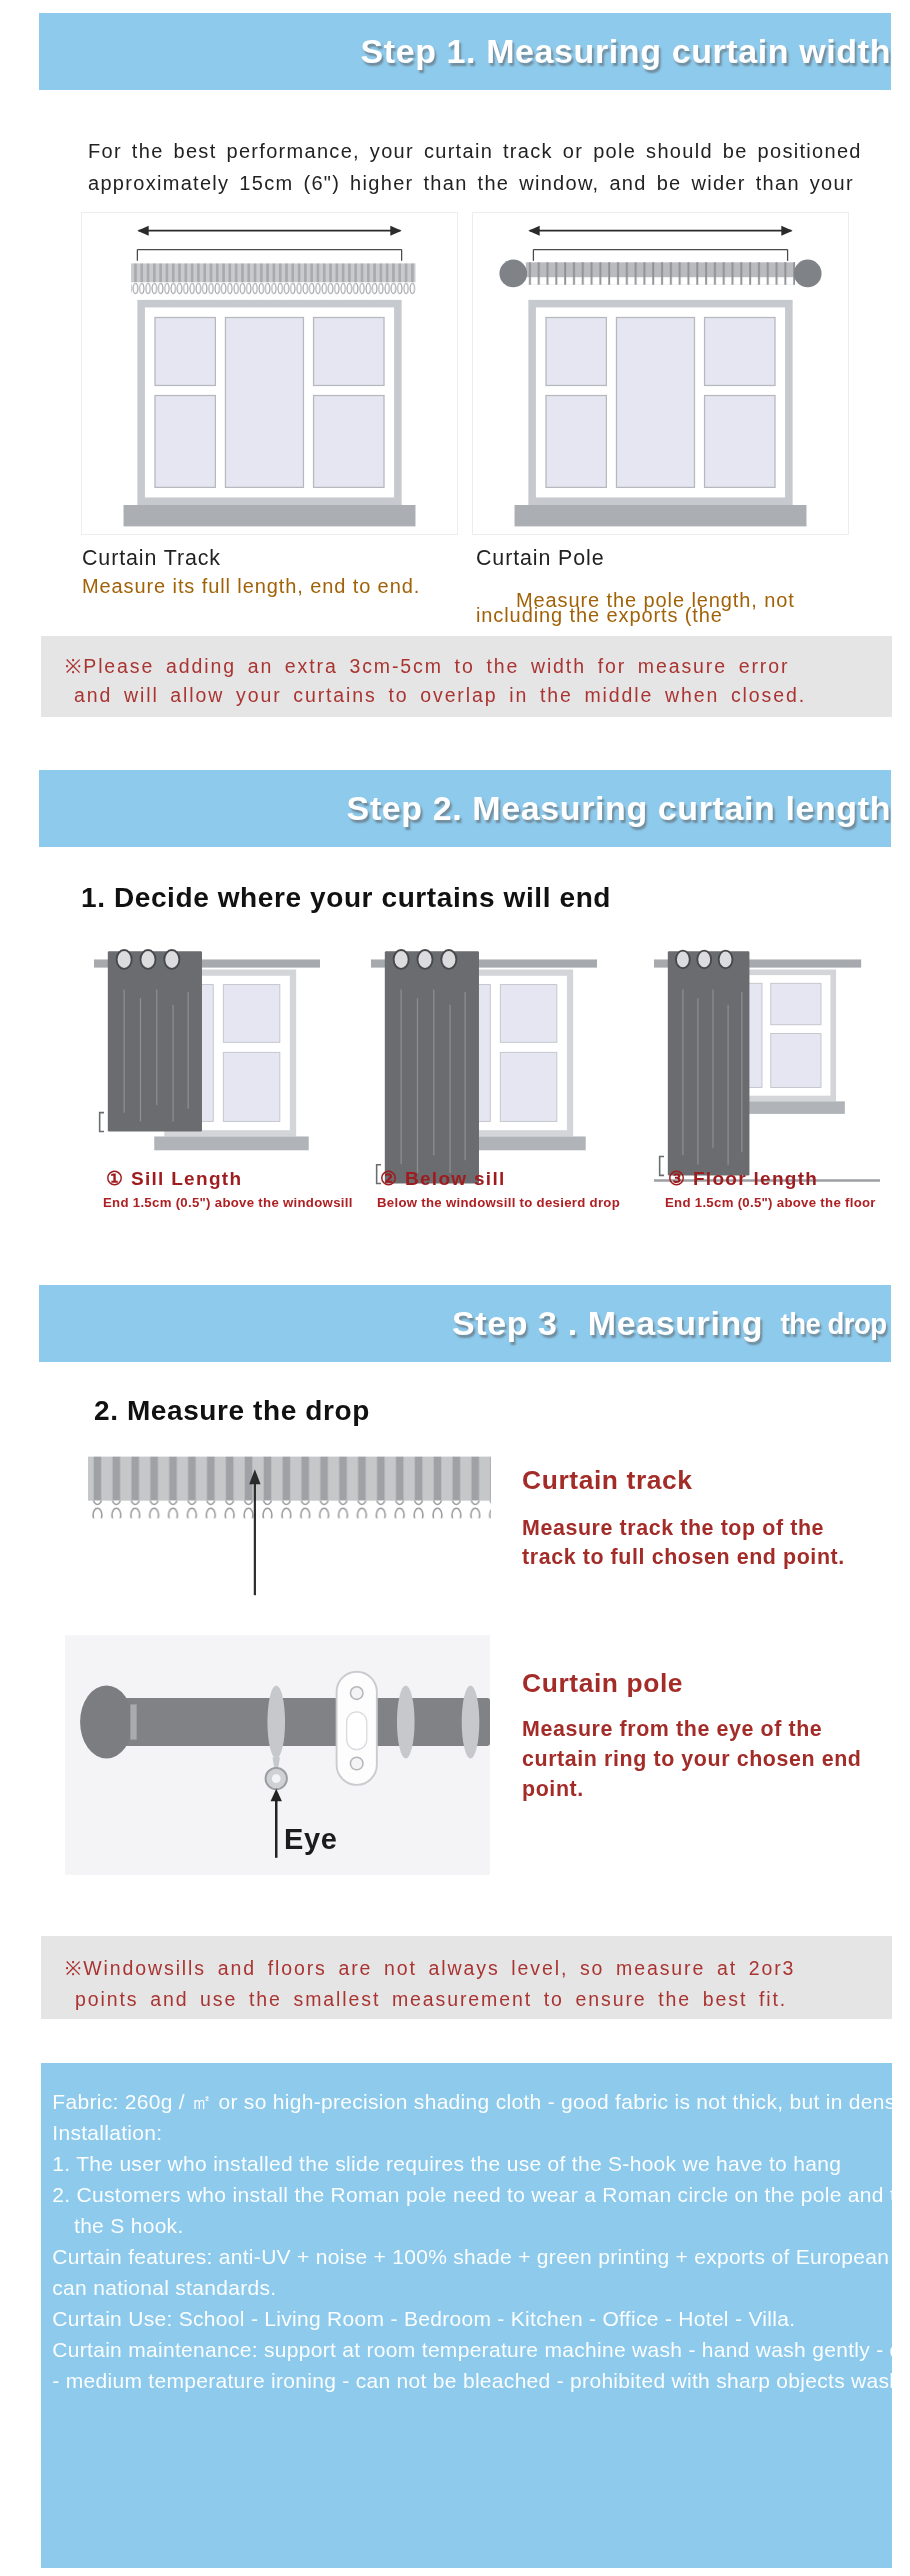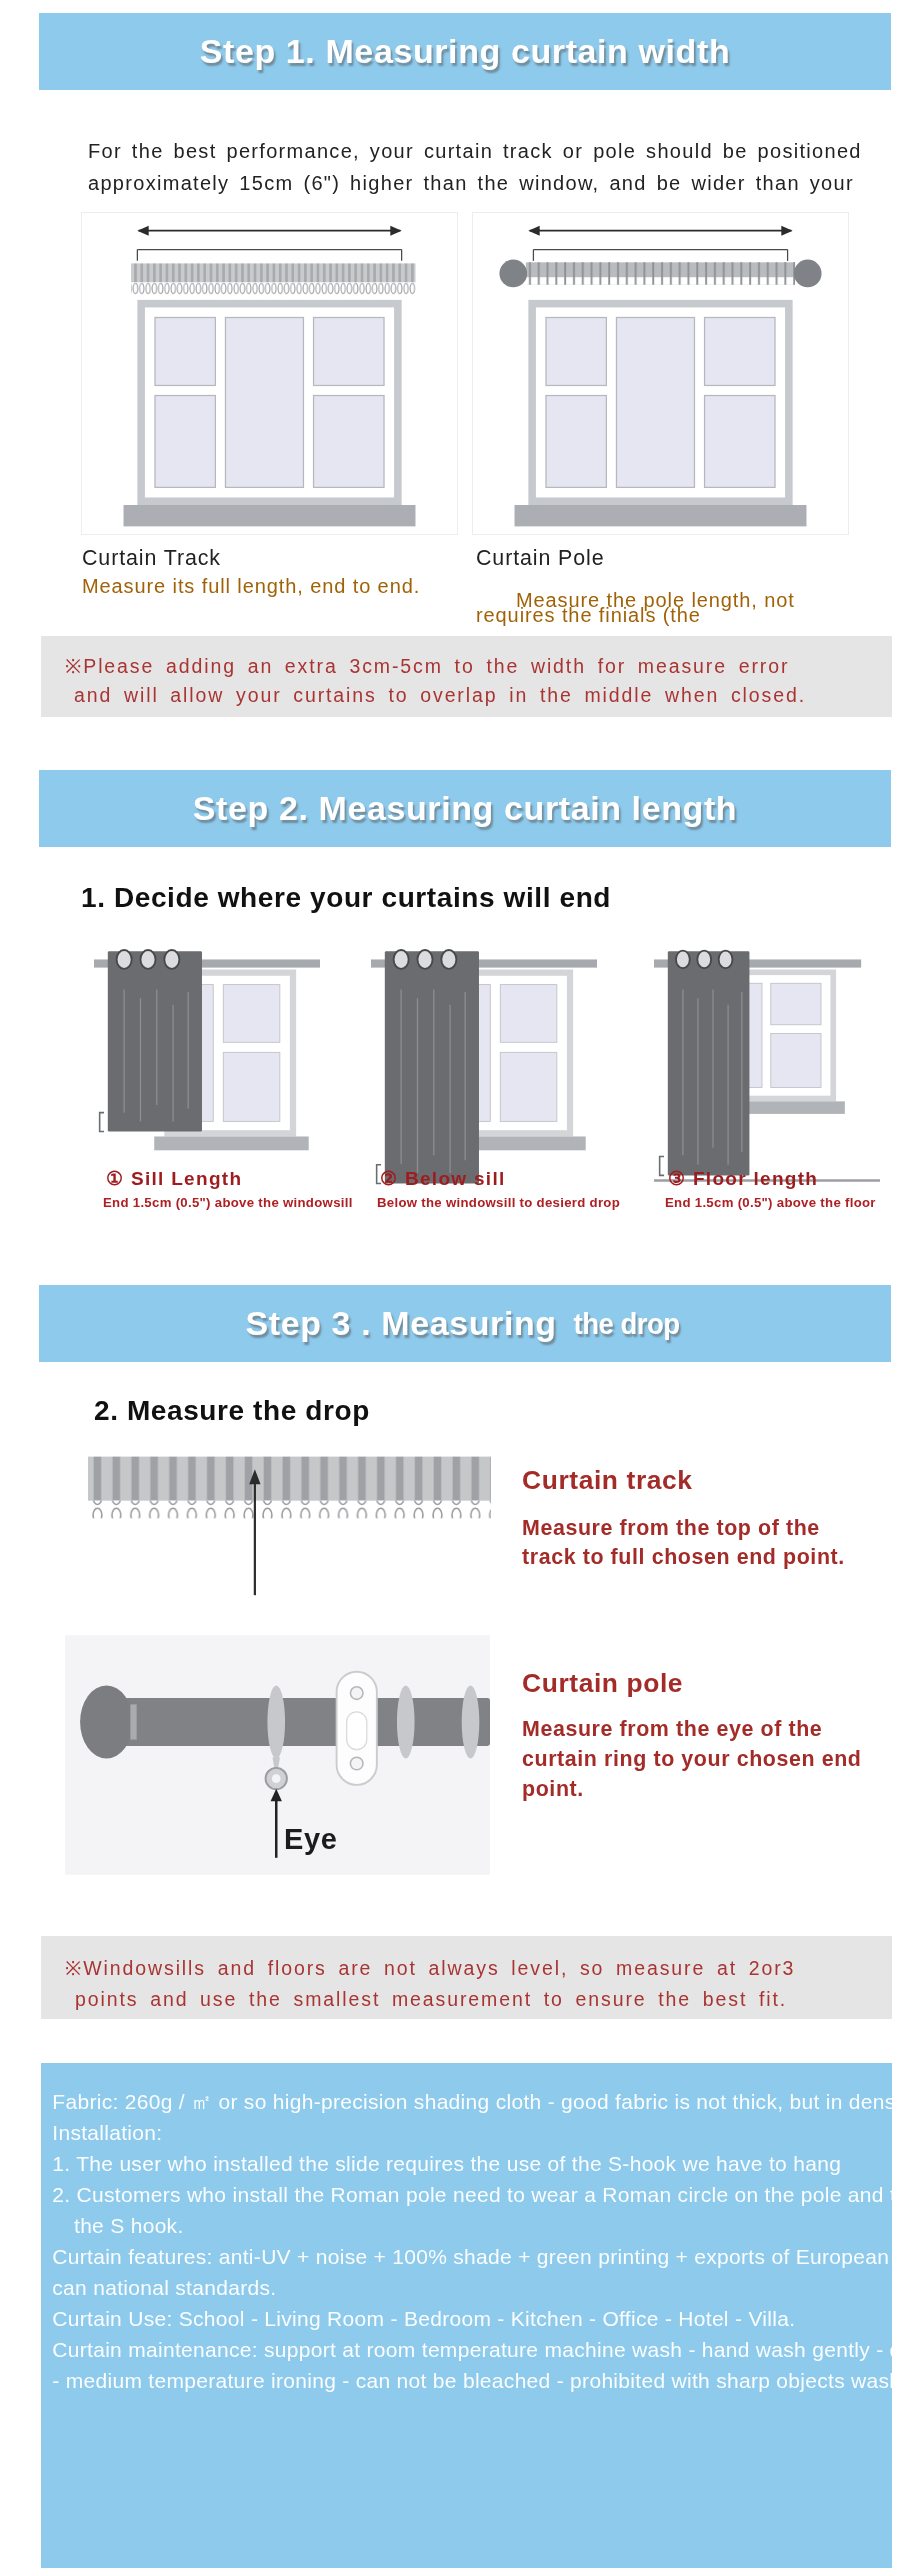--- a/index.html
+++ b/index.html
@@ -2,21 +2,21 @@
 <html style="font-size:10px"><head>
 <meta charset="utf-8">
 <style>
   html,body{margin:0;padding:0;background:#fff;}
   .page{position:relative;width:910px;height:2576px;background:#ffffff;overflow:hidden;
         font-family:"Liberation Sans", sans-serif;color:#1a1a1a;}
   .abs{position:absolute;}
 
   
   .banner{left:39px;width:852px;height:77px;background:#8dcaec;
-          display:flex;align-items:center;justify-content:center;}
+          display:flex;align-items:center;justify-content:flex-end;}
   .banner-title{color:#ffffff;font-weight:700;font-size:34px;letter-spacing:0.6px;
                 text-shadow:1.9px 2.5px 1.9px rgba(90,90,90,0.55);white-space:nowrap;}
   .banner-title-sub{color:#ffffff;font-weight:700;font-size:30px;letter-spacing:-0.6px;margin-left:12.6px;
                 text-shadow:1.9px 2.5px 1.9px rgba(90,90,90,0.55);display:inline-block;transform:scaleX(.92);}
 
   
   .body-text{font-size:20px;letter-spacing:1.3px;word-spacing:3.1px;color:#222;white-space:nowrap;}
   .cap-title{font-size:21.4px;letter-spacing:0.9px;color:#222;white-space:nowrap;}
   .cap-line{font-size:20px;letter-spacing:0.9px;color:#a16207;white-space:nowrap;}
 
@@ -117,21 +117,21 @@
       <rect x="368" y="166" width="112" height="108" fill="#e6e6f2" stroke="#b5b8bd" stroke-width="2"></rect>
       <rect x="368" y="290" width="112" height="146" fill="#e6e6f2" stroke="#b5b8bd" stroke-width="2"></rect>
       <rect x="66" y="464" width="464" height="34" fill="#abaeb3"></rect>
     </svg>
   </div>
 
   <div class="abs cap-title" style="left:82px;top:546px;">Curtain Track</div>
   <div class="abs cap-line" style="left:82px;top:575px;">Measure its full length, end to end.</div>
   <div class="abs cap-title" style="left:476px;top:546px;">Curtain Pole</div>
   <div class="abs cap-line" style="left:476px;top:589px;margin-left:40px;">Measure the pole length, not</div>
-  <div class="abs cap-line" style="left:476px;top:604px;">requires the finials (the</div>
+  <div class="abs cap-line" style="left:476px;top:604px;">including the exports (the</div>
 
   <div class="abs note" style="top:636px;height:81px;">
     <div class="note-line" style="margin:16.4px 0 0 24px;">※Please adding an extra 3cm-5cm to the width for measure error</div>
     <div class="note-line" style="margin:5px 0 0 33px;">and will allow your curtains to overlap in the middle when closed.</div>
   </div>
 
   <div class="abs banner" style="top:770px;">
     <span class="banner-title">Step 2. Measuring curtain length</span>
   </div>
 
@@ -230,21 +230,21 @@
         </pattern>
       </defs>
       <rect x="0" y="4" width="640" height="70" fill="url(#ts3)"></rect>
       <rect x="0" y="74" width="640" height="28" fill="url(#hk3)"></rect>
       <line x1="265" y1="224" x2="265" y2="44" stroke="#2b2b2b" stroke-width="3.5"></line>
       <polygon points="265,24 256,48 274,48" fill="#2b2b2b"></polygon>
     </svg>
   </div>
 
   <div class="abs red-head" style="left:522px;top:1465px;">Curtain track</div>
-  <div class="abs red-line" style="left:522px;top:1513px;">Measure from the top of the</div>
+  <div class="abs red-line" style="left:522px;top:1513px;">Measure track the top of the</div>
   <div class="abs red-line" style="left:522px;top:1542px;">track to full chosen end point.</div>
 
   <div class="abs" style="left:65px;top:1635px;width:425px;height:240px;">
     <svg width="425" height="240" viewBox="0 0 676 381">
       <rect x="0" y="0" width="676" height="381" fill="#f4f4f6"></rect>
       <rect x="34" y="100" width="642" height="76" rx="4" fill="#808286"></rect>
       <ellipse cx="66" cy="138" rx="42" ry="58" fill="#7b7d81"></ellipse>
       <rect x="104" y="110" width="10" height="56" fill="#a9abaf"></rect>
       <ellipse cx="336" cy="138" rx="14" ry="58" fill="#c6c8cb"></ellipse>
       <ellipse cx="542" cy="138" rx="14" ry="58" fill="#c6c8cb"></ellipse>

